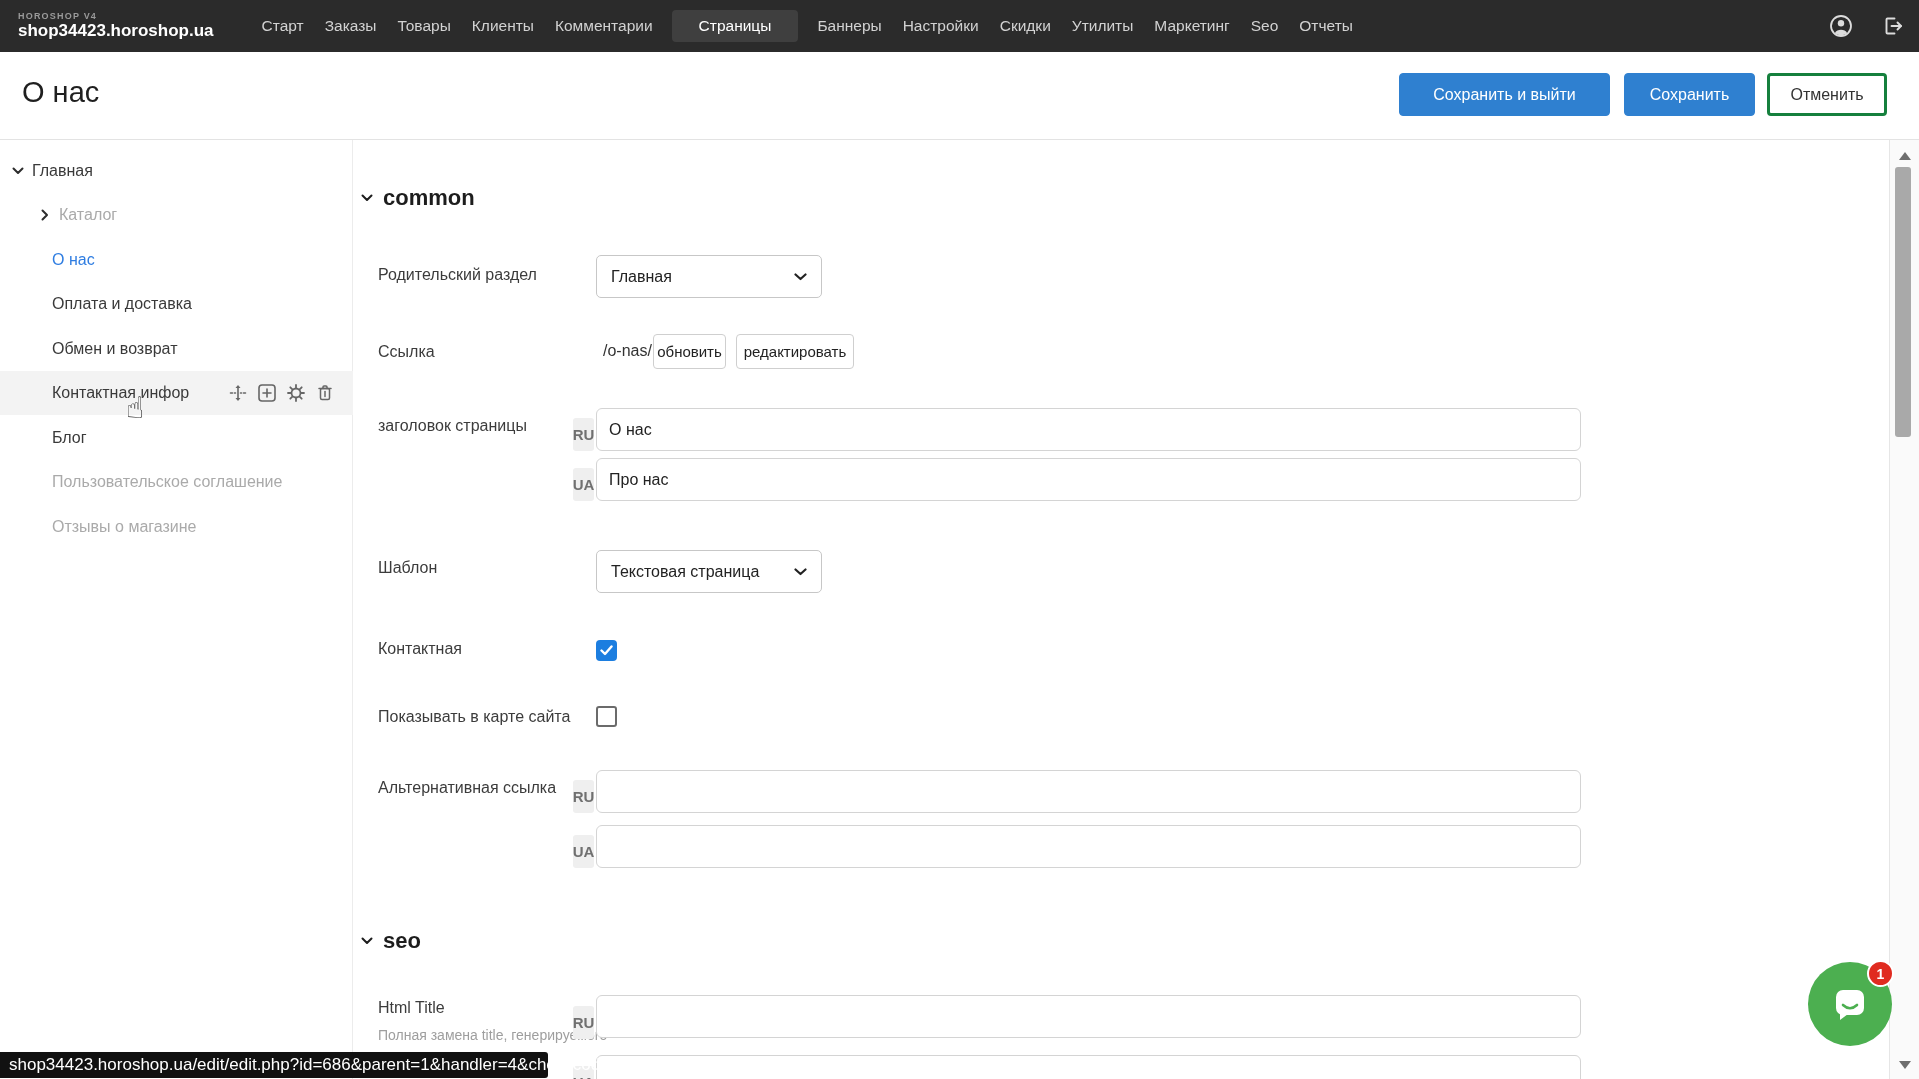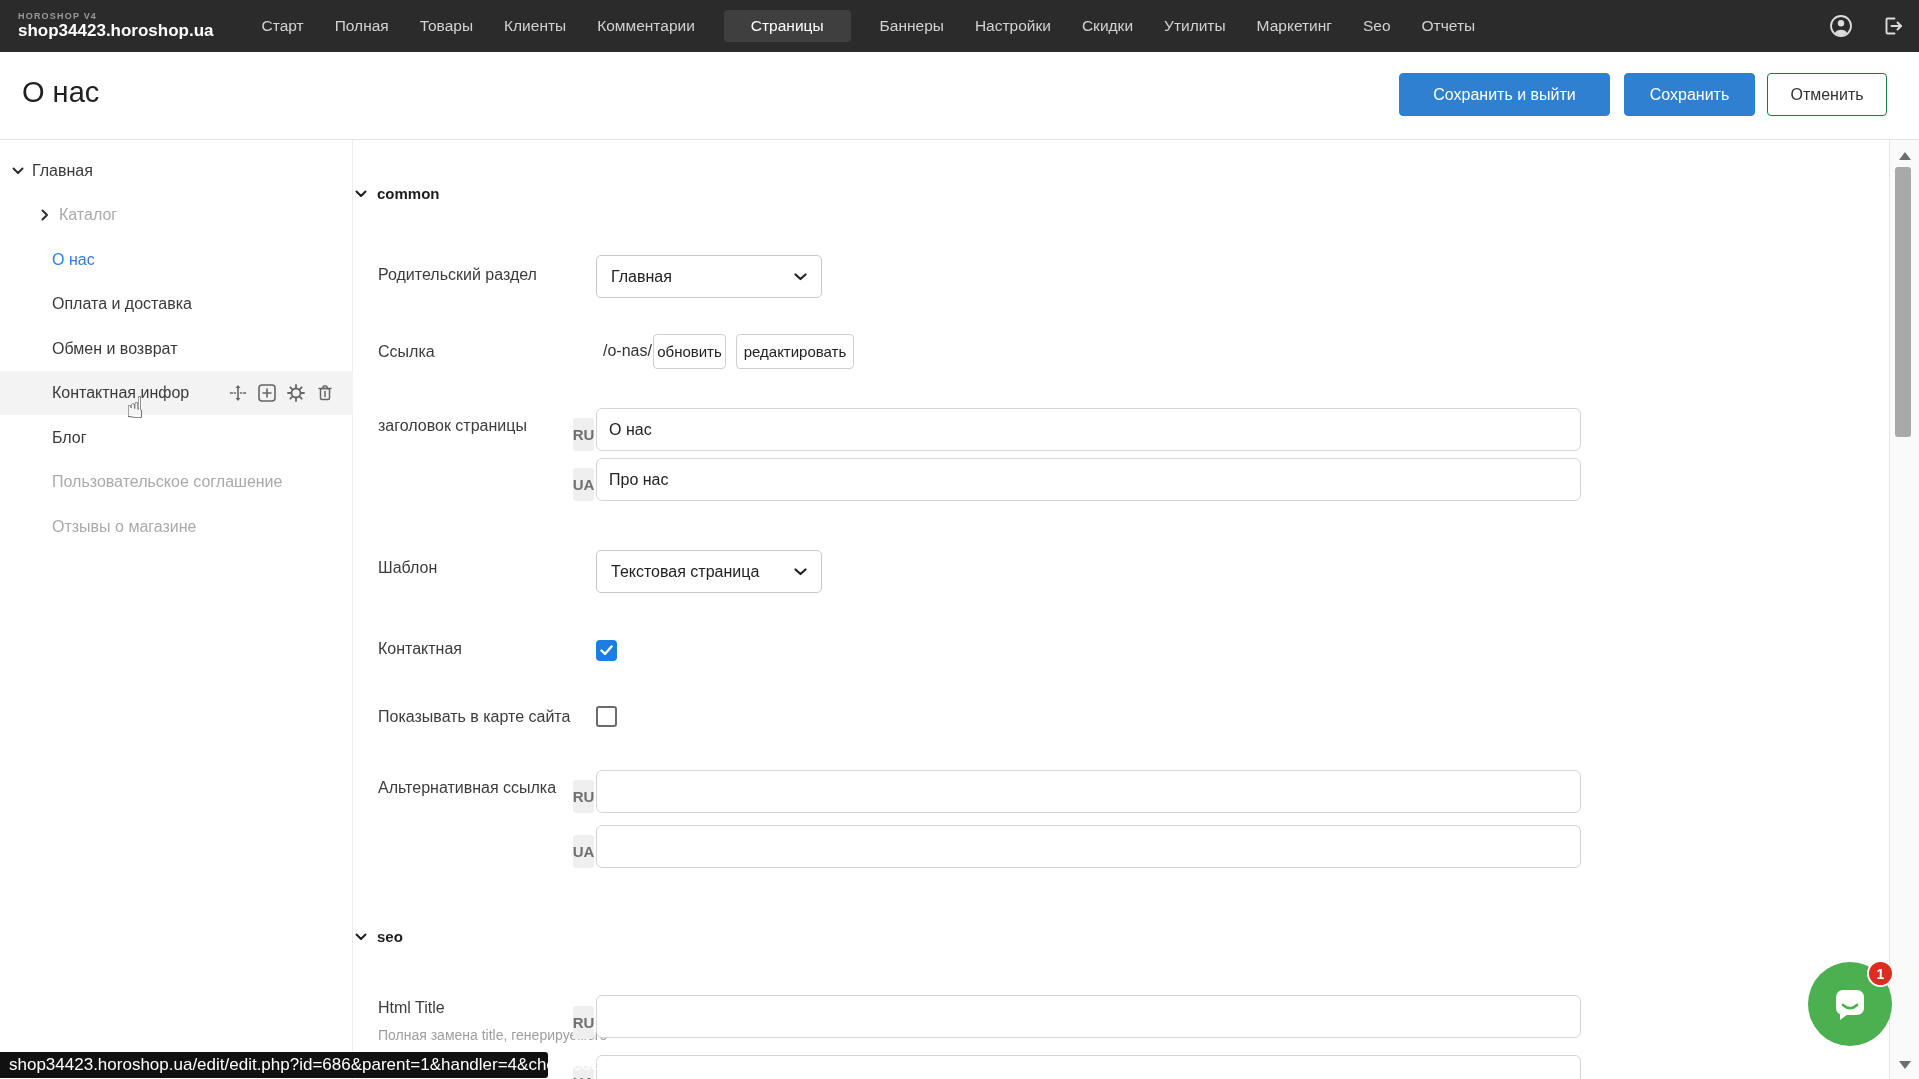--- a/index.html
+++ b/index.html
@@ -5,57 +5,57 @@
   * { margin:0; padding:0; box-sizing:border-box; }
   html,body { width:1919px; height:1079px; overflow:hidden; background:#fff;
     font-family:"Liberation Sans","DejaVu Sans",sans-serif; }
 
   
   .topbar { position:absolute; left:0; top:0; width:1919px; height:52px;
     background:#2b2b2b; display:flex; align-items:center; z-index:5; }
   .logo-block { margin-left:18px; margin-right:46px; line-height:1.1; cursor:default; }
   .logo-small { font-size:9px; font-weight:bold; letter-spacing:1.2px; color:#9a9a9a; }
   .logo-main  { font-size:17px; font-weight:bold; color:#ffffff; }
-  .topnav { display:flex; align-items:center; gap:27px; }
+  .topnav { display:flex; align-items:center; gap:17px; }
   .mi { font-size:15.5px; color:#d2d2d2; padding:7px 2px; cursor:pointer; white-space:nowrap; }
   .mi.active { background:#3f3f3f; border-radius:4px; padding:7px 27px; color:#fff; }
   .topbar-icons { position:absolute; right:14px; top:0; height:52px; display:flex; align-items:center; gap:28px; }
   .tb-icon { width:24px; height:24px; cursor:pointer; }
 
   
   .header { position:absolute; left:0; top:52px; width:1919px; height:88px;
     background:#fff; border-bottom:1px solid #e3e3e3; z-index:4; }
   .page-title { position:absolute; left:22px; top:24px; font-size:29px; color:#1f1f1f; }
   .btn { position:absolute; top:21px; height:43px; border-radius:4px; font-size:16px;
     display:flex; align-items:center; justify-content:center; cursor:pointer;
     font-family:inherit; }
   .btn-blue { background:#2f80d0; color:#fff; border:1px solid #2f80d0; }
   .btn-save-exit { right:309px; width:211px; }
   .btn-save { right:164px; width:131px; }
-  .btn-cancel { right:32px; width:120px; background:#fff; border:1px solid #15803d; color:#333; }
+  .btn-cancel { right:32px; width:120px; background:#fff; border:3px solid #15803d; color:#333; }
 
   
   .sidebar { position:absolute; left:0; top:140px; width:353px; bottom:0;
     background:#fff; border-right:1px solid #ececec; z-index:2; }
   .tree-item { position:absolute; left:0; width:353px; height:44px;
     display:flex; align-items:center; font-size:16px; color:#3a3a3a; cursor:pointer; }
   .tree-item.muted { color:#aaaaaa; }
   .tree-item.selected { color:#2f7de1; }
   .tree-item.hovered { background:#f3f3f3; }
   .tw { width:28px; display:flex; justify-content:center; flex:none; }
   .lvl0 { padding-left:4px; }
   .lvl1 { padding-left:52px; }
   .lvl1.with-ch { padding-left:31px;text-align:right; }
   .row-icons { position:absolute; left:228px; top:12px; display:flex; gap:9px; }
   .row-icons svg { width:20px; height:20px; cursor:pointer; }
 
   
   .main { position:absolute; left:354px; top:140px; right:30px; bottom:0; background:#fff; }
-  .sec { position:absolute; left:1px; display:flex; align-items:center; gap:10px;
-    font-size:15px; font-weight:bold; color:#1d1d1d; cursor:pointer; }
+  .sec { position:absolute; left:7px; display:flex; align-items:center; gap:10px;
+    font-size:22px; font-weight:bold; color:#1d1d1d; cursor:pointer; }
   .sec-common { top:45px; }
   .sec-seo { top:788px; }
   .flabel { position:absolute; left:24px; width:210px; font-size:16px; color:#3c3c3c; line-height:20px; }
   .fnote { position:absolute; left:24px; width:230px; font-size:14px; color:#9e9e9e; line-height:18px; }
   .selectbox { position:absolute; left:242px; width:226px; height:43px; background:#fff;
     border:1px solid #c7c7c7; border-radius:5px; display:flex; align-items:center;
     padding:0 14px; font-size:16px; color:#222; cursor:pointer; }
   .selectbox .sel-ch { margin-left:auto; }
   .tinput { position:absolute; left:242px; width:985px; height:43px; border:1px solid #d4d4d4;
     border-radius:6px; font-size:16px; color:#222; padding:0 12px; outline:none;
@@ -97,21 +97,21 @@
 </head>
 <body>
 
 <div class="topbar">
   <div class="logo-block">
     <div class="logo-small">HOROSHOP V4</div>
     <div class="logo-main">shop34423.horoshop.ua</div>
   </div>
   <div class="topnav">
     <div class="mi">Старт</div>
-    <div class="mi">Полная</div>
+    <div class="mi">Заказы</div>
     <div class="mi">Товары</div>
     <div class="mi">Клиенты</div>
     <div class="mi">Комментарии</div>
     <div class="mi active">Страницы</div>
     <div class="mi">Баннеры</div>
     <div class="mi">Настройки</div>
     <div class="mi">Скидки</div>
     <div class="mi">Утилиты</div>
     <div class="mi">Маркетинг</div>
     <div class="mi">Seo</div>

